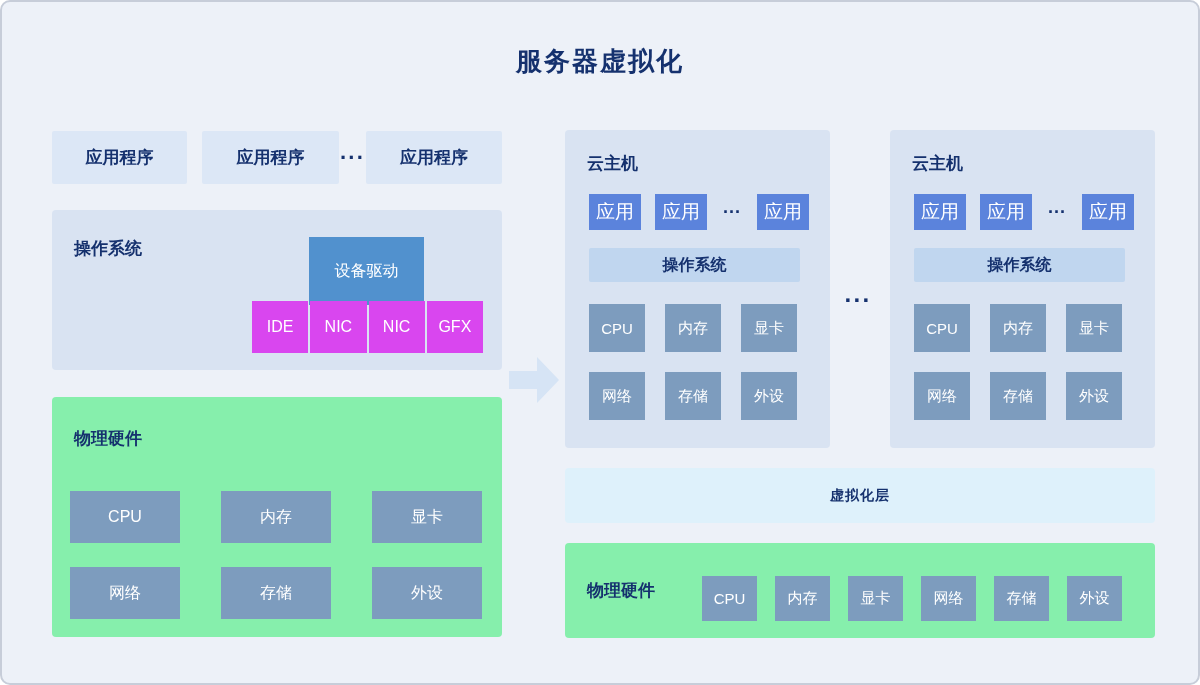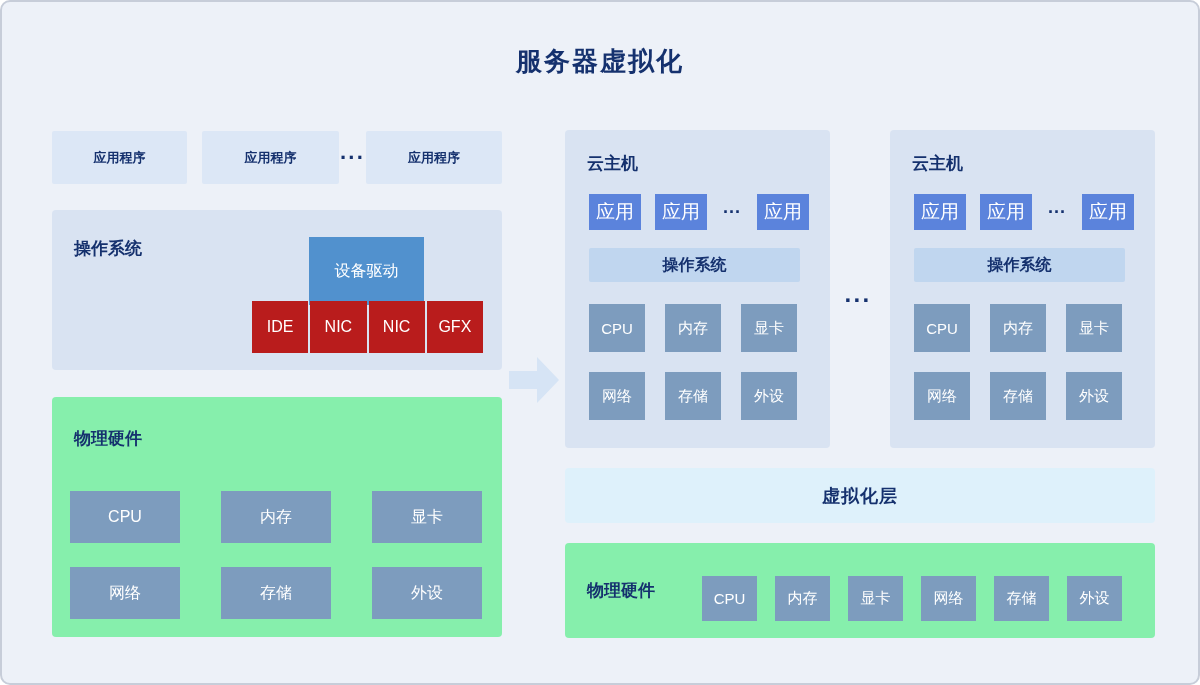--- a/index.html
+++ b/index.html
@@ -9,37 +9,37 @@
     position:relative; width:1200px; height:685px;
     background:#edf1f8; border:2px solid #c7cdd9; border-radius:10px;
     overflow:hidden;
   }
   .abs { position:absolute; }
   .title {
     position:absolute; top:42px; left:0; width:100%; text-align:center;
     font-size:26px; font-weight:bold; color:#15316e; letter-spacing:2px;
   }
   .app-box {
-    background:#dce7f6; color:#15316e; font-weight:bold; font-size:13px;
+    background:#dce7f6; color:#15316e; font-weight:bold; font-size:17px;
     display:flex; align-items:center; justify-content:center; border-radius:2px;
   }
   .dots {
     color:#15316e; font-weight:bold; font-size:22px;
     display:flex; align-items:center; justify-content:center; letter-spacing:1px;
   }
   .panel { background:#d9e3f2; border-radius:4px; }
   .hwpanel { background:#86efac; }
   .panel-label { position:absolute; font-size:17px; font-weight:bold; color:#15316e; }
   .driver-box {
     background:#5191ce; color:#fff; font-size:16px;
     display:flex; align-items:center; justify-content:center;
   }
   .dev-row { display:flex; gap:2px; }
   .dev-box {
-    flex:1; background:#b91c1c; color:#fff; font-size:16px;
+    flex:1; background:#d946ef; color:#fff; font-size:16px;
     display:flex; align-items:center; justify-content:center;
   }
   .hw-grid { display:grid; grid-template-columns:repeat(3,110px); gap:24px 41px; }
   .hw-box {
     height:52px; background:#7d9cbe; color:#fff; font-size:16px;
     display:flex; align-items:center; justify-content:center;
   }
   .cloud-panel { background:#d9e3f2; border-radius:4px;padding-left:30px; }
   .vapp-row { display:flex; gap:14px; align-items:center; height:36px; }
   .vapp-box {
@@ -52,21 +52,21 @@
   .os-bar {
     background:#c0d6ef; color:#15316e; font-weight:bold; font-size:16px;
     display:flex; align-items:center; justify-content:center; border-radius:2px;
   }
   .host-grid { display:grid; grid-template-columns:repeat(3,56px); gap:20px 20px; }
   .host-box {
     height:48px; background:#7d9cbe; color:#fff; font-size:15px;
     display:flex; align-items:center; justify-content:center;
   }
   .virt-bar {
-    background:#def1fb; color:#15316e; font-weight:bold; font-size:18px;
+    background:#def1fb; color:#15316e; font-weight:bold; font-size:14px;
     display:flex; align-items:center; justify-content:center;
     border-radius:4px; letter-spacing:1px;
   }
   .bottom-row { display:flex; gap:18px; }
   .bhw-box {
     width:55px; height:45px; background:#7d9cbe; color:#fff; font-size:15px;
     display:flex; align-items:center; justify-content:center;
   }
 </style>
 </head>

